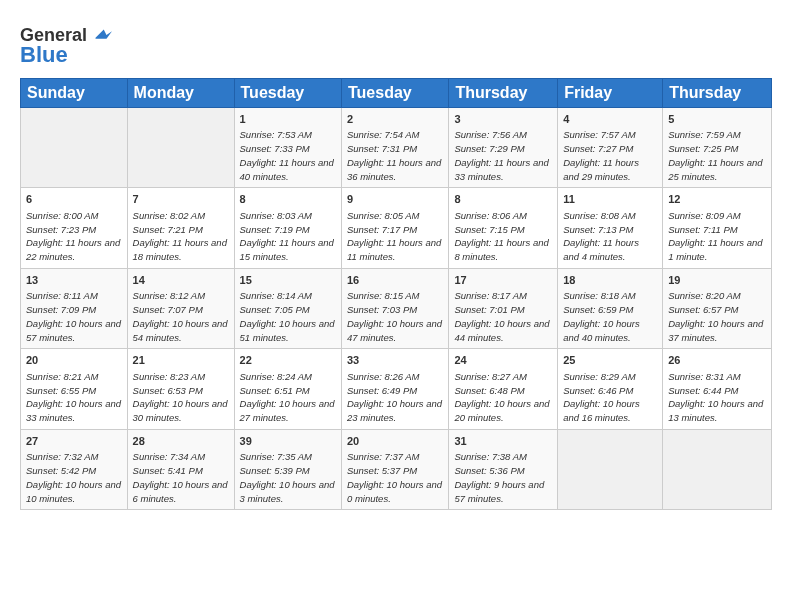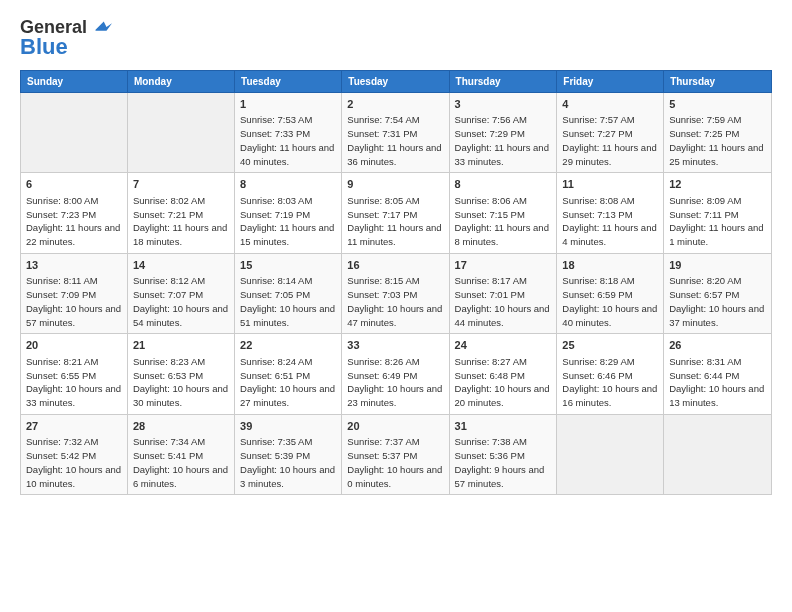--- a/index.html
+++ b/index.html
@@ -43,21 +43,21 @@
     }
     .calendar-table {
       width: 100%;
       border-collapse: collapse;
       font-size: 10px;
     }
     .calendar-table thead tr th {
       background: #2e78c8;
       color: #fff;
       font-weight: bold;
-      font-size: 10px;
+      font-size: 16px;
       padding: 5px 6px;
       text-align: left;
       border: 1px solid #2060aa;
     }
     .calendar-table tbody tr td {
       border: 1px solid #ccc;
       vertical-align: top;
       padding: 4px 5px;
       min-height: 72px;
       height: 72px;
@@ -75,32 +75,33 @@
     .day-num {
       font-weight: bold;
       font-size: 11px;
       display: block;
       margin-bottom: 1px;
     }
     .day-info {
       font-size: 9.5px;
       color: #333;
       line-height: 1.45;
+      font-style: italic;
     }
     .empty-cell {
       background: #f0f0f0 !important;
     }
   </style>
 </head>
 <body>
 
 <div class="page">
   <div class="header">
     <div class="logo">
-      <div style="display:flex; flex-direction:column; align-items:flex-start;">
+      <div style="display:flex; flex-direction:column; align-items:flex-start;margin-top:8px;">
         <div style="display:flex; align-items:center;">
           <span style="font-size:18px; font-weight:bold; color:#333;">General</span>
           <svg width="22" height="22" viewBox="0 0 40 30" style="margin-left:3px;">
             <polygon points="10,20 25,5 30,15 40,8 30,22 10,22" fill="#2e78c8"></polygon>
           </svg>
         </div>
         <span style="font-size:22px; font-weight:bold; color:#2e78c8; margin-top:-4px;">Blue</span>
       </div>
     </div>
     <div class="title-block">

